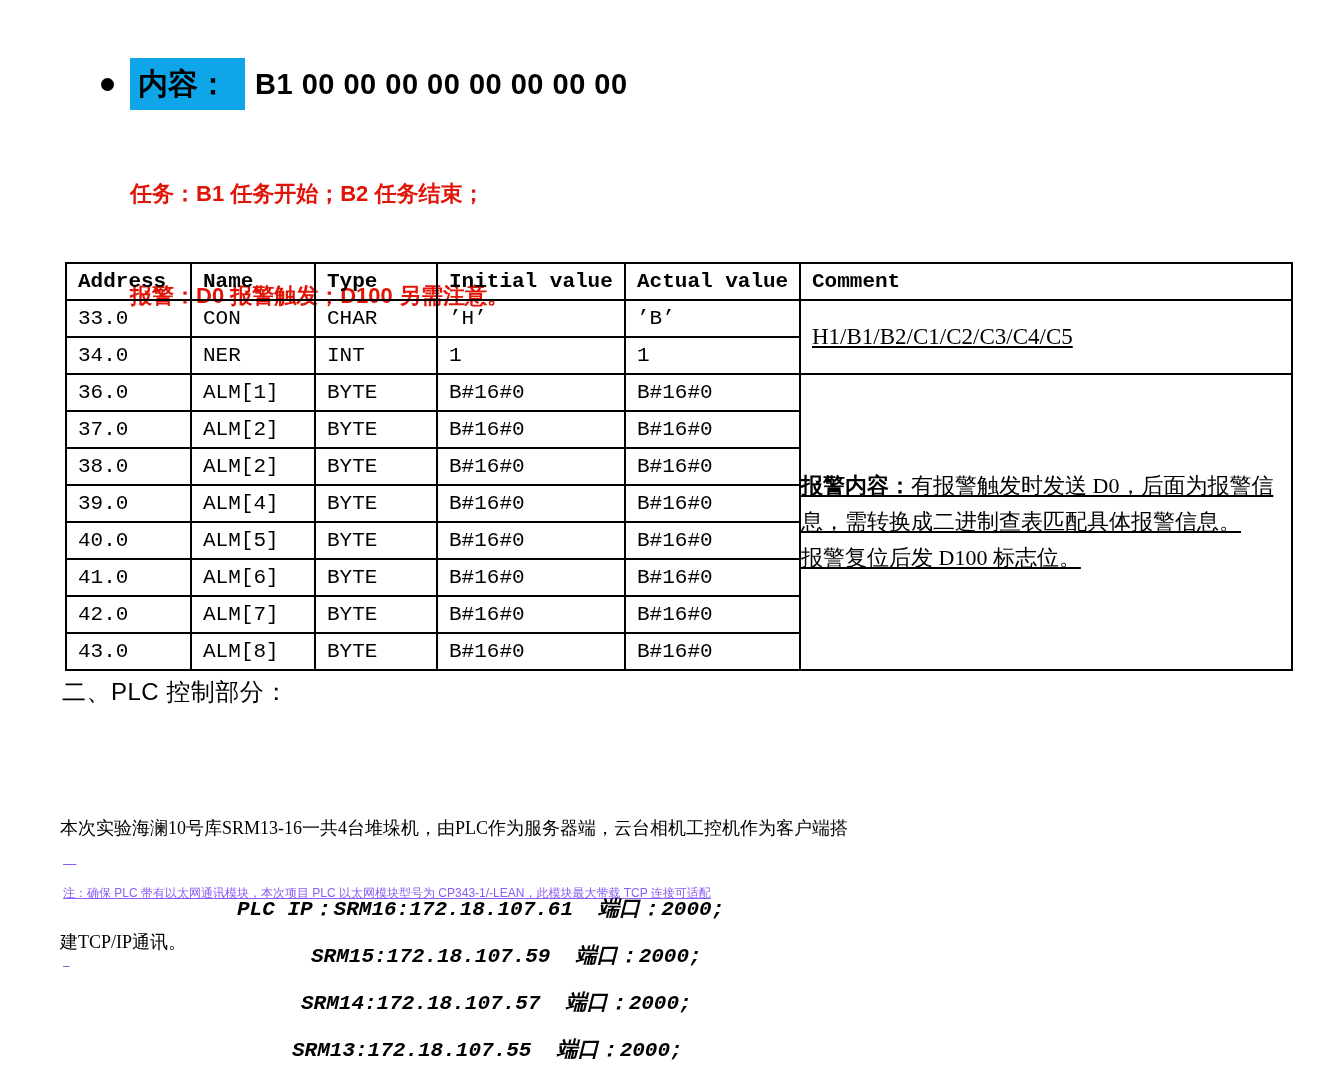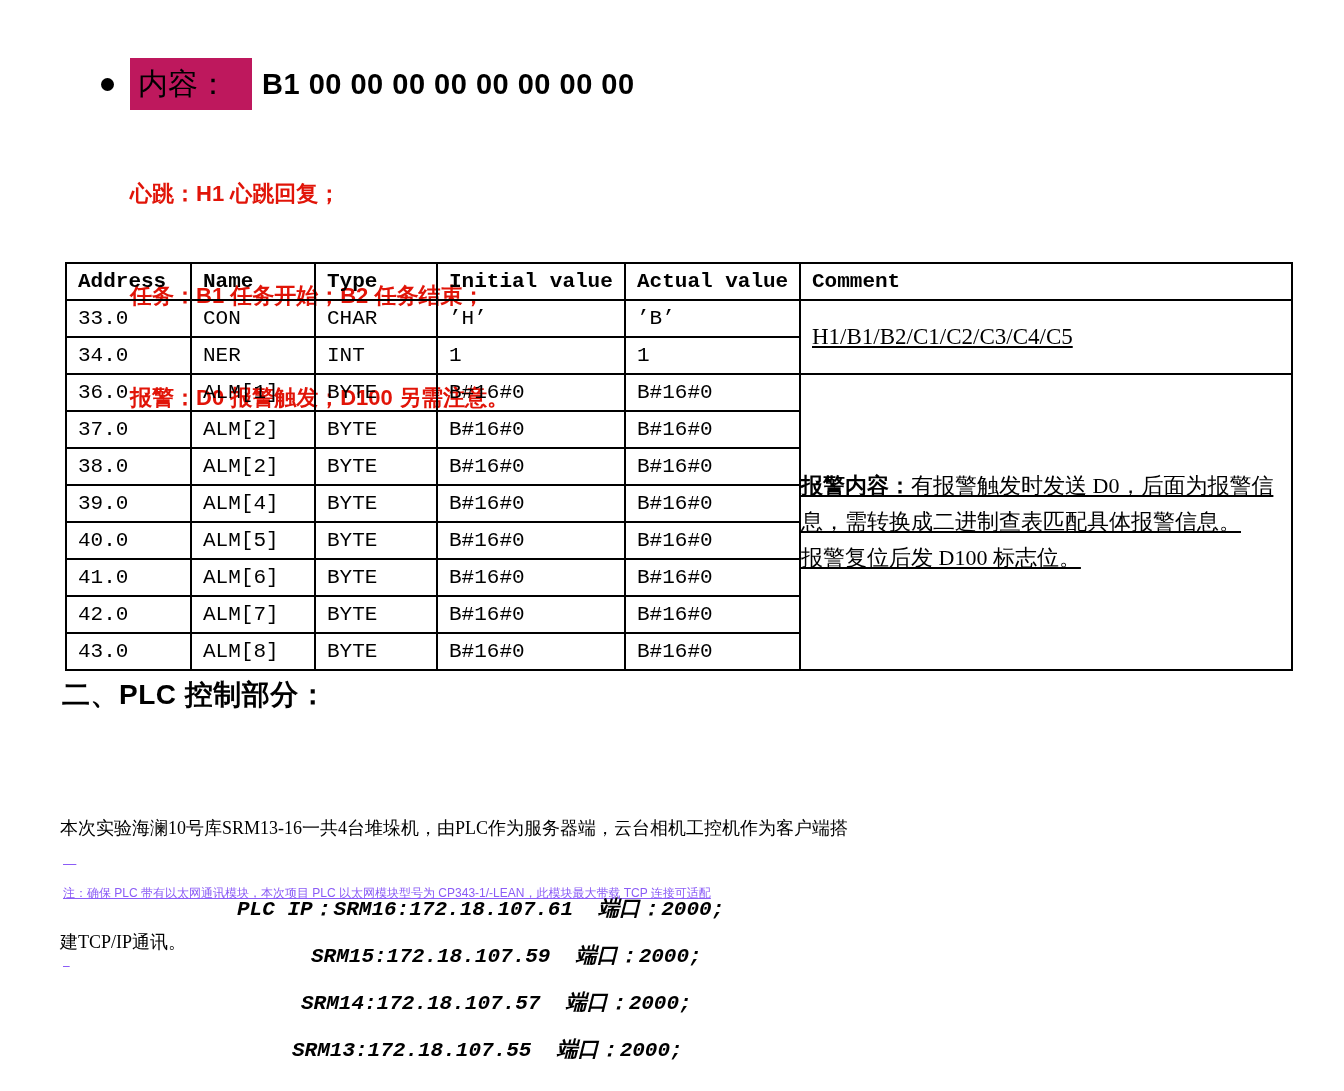--- a/index.html
+++ b/index.html
@@ -4,21 +4,21 @@
 <style>
   html,body{margin:0;padding:0;background:#ffffff;}
   body{
     width:1344px;height:1091px;position:relative;overflow:hidden;
     font-family:"Liberation Sans",sans-serif;color:#000;
   }
 
   
   .content-line{position:absolute;left:101px;top:55px;height:58px;display:flex;align-items:center;}
   .bullet-dot{width:13px;height:13px;border-radius:50%;background:#000;margin-right:16px;flex:0 0 auto;}
-  .hl-label{background:#be185d;color:#000;font-weight:normal;font-size:30px;line-height:1;padding:11px 24px 11px 8px;}
+  .hl-label{background:#0ea5e9;color:#000;font-weight:bold;font-size:30px;line-height:1;padding:11px 17px 11px 8px;}
   .content-value{font-weight:bold;font-size:29px;margin-left:10px;letter-spacing:0.5px;white-space:pre;}
 
   
   .red-list{position:absolute;left:130px;top:109px;color:#E11408;font-weight:bold;font-size:22px;line-height:34px;white-space:pre;}
 
   
   .var-table{
     position:absolute;left:65px;top:262px;width:1226px;
     border-collapse:collapse;table-layout:fixed;
     font-family:"Liberation Mono","DejaVu Sans Mono",monospace;font-size:21px;
@@ -26,21 +26,21 @@
   .var-table th,.var-table td{
     border:2px solid #000;height:35px;padding:0 6px 0 11px;
     text-align:left;vertical-align:middle;overflow:hidden;font-weight:normal;
   }
   .var-table th{font-weight:bold;}
   .var-table td.comment{font-family:"Liberation Serif","DejaVu Serif",serif;font-size:23px;text-decoration:underline;}
   .var-table td.alarm-comment{font-size:22px;line-height:36px;padding:6px 0;vertical-align:middle;}
   .alarm-comment .bold-label{font-weight:bold;}
 
   
-  .section-heading{position:absolute;left:62px;top:676px;font-size:28px;font-weight:bold;letter-spacing:0.5px;}
+  .section-heading{position:absolute;left:62px;top:676px;font-size:24px;font-weight:normal;letter-spacing:0.5px;}
 
   
   .body-para{position:absolute;left:60px;top:733px;font-family:"Liberation Serif","DejaVu Serif",serif;font-size:18px;line-height:38px;white-space:pre;}
 
   
   .note{position:absolute;left:63px;top:808px;color:#8b5cf6;font-size:12px;line-height:34px;white-space:pre;text-decoration:underline;}
 
   
   .ip-line{
     position:absolute;font-family:"Liberation Mono","DejaVu Sans Mono",monospace;
@@ -56,21 +56,20 @@
 
 <div>
 
   <div class="content-line">
     <span class="bullet-dot"></span>
     <span class="hl-label">内容：</span>
     <span class="content-value">B1 00 00 00 00 00 00 00 00</span>
   </div>
 
   <div class="red-list">
-    <div>心跳：H1 心跳回复；</div>
     <div>任务：B1 任务开始；B2 任务结束；</div>
     <div>报警：D0 报警触发；D100 另需注意。</div>
   </div>
 
   <table class="var-table">
     <colgroup>
       <col style="width:125px">
         <col style="width:124px">
         <col style="width:122px">
       <col style="width:188px">

